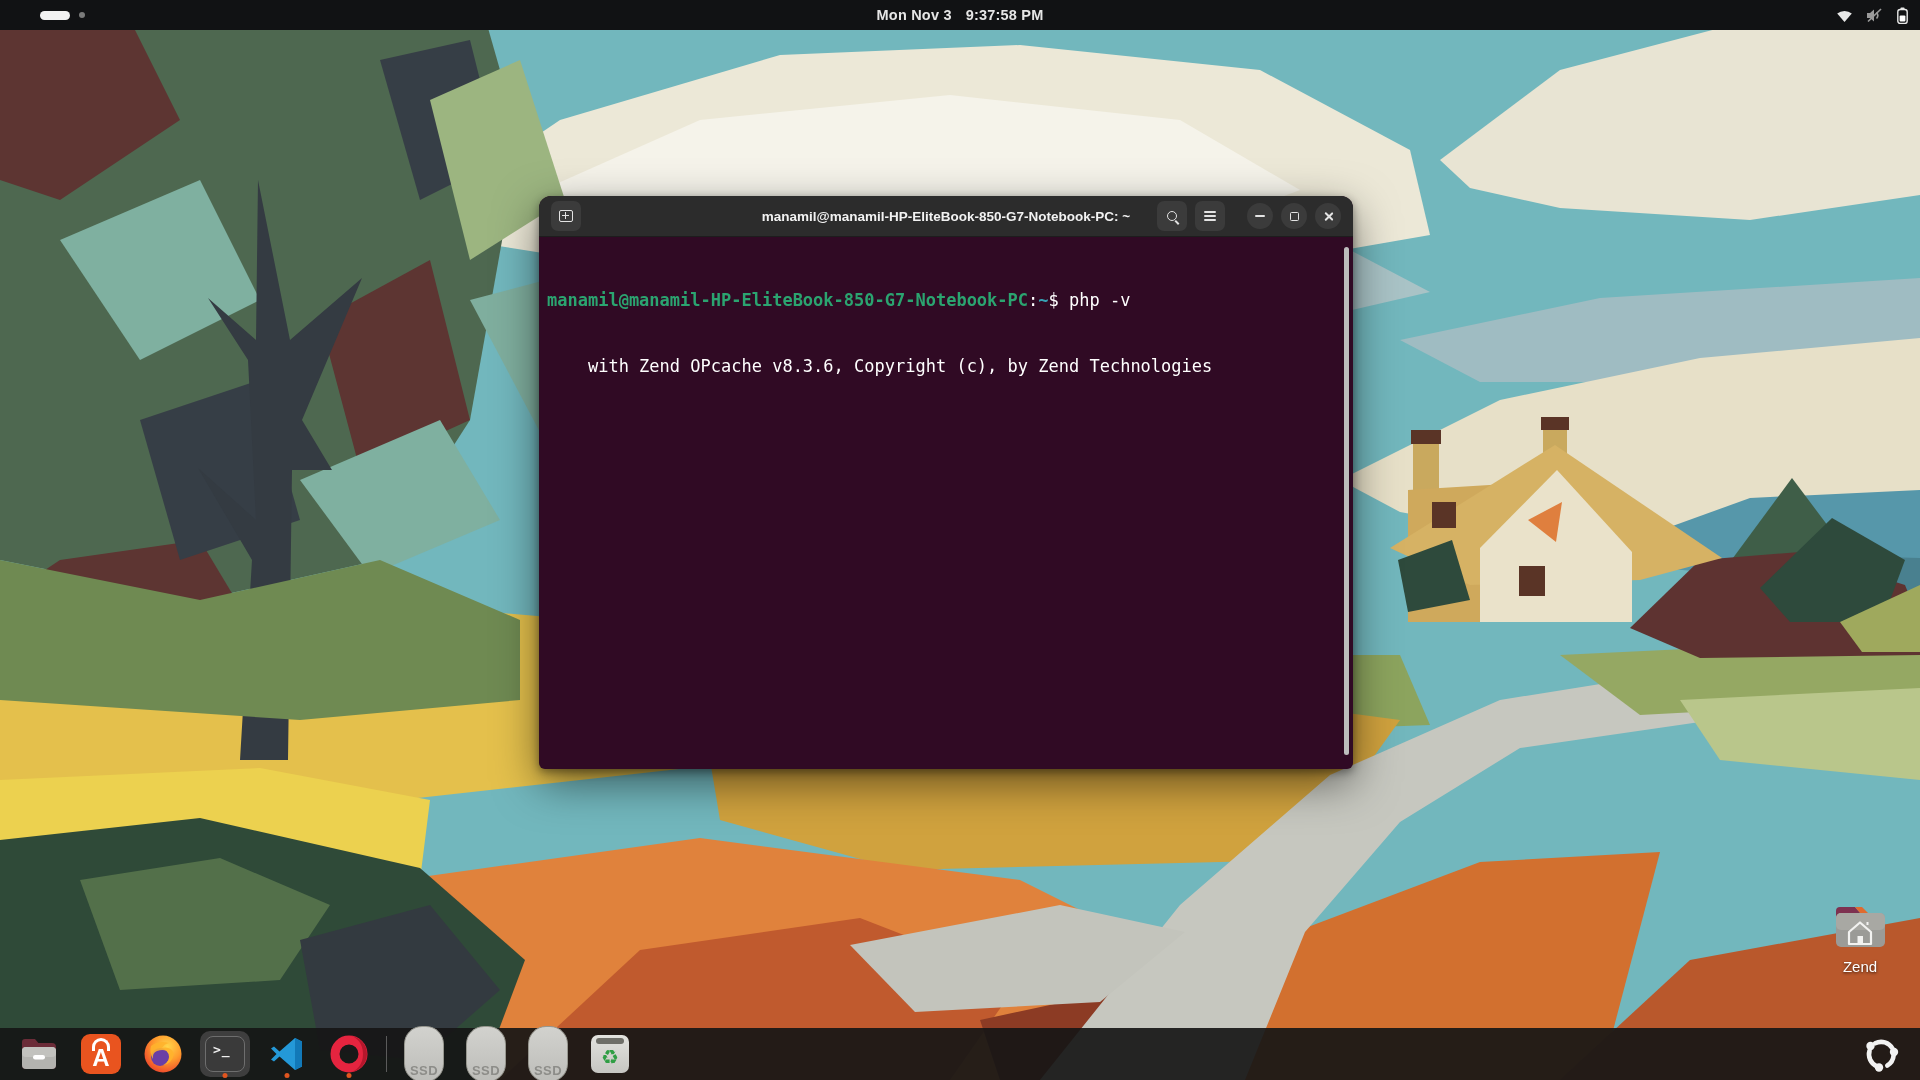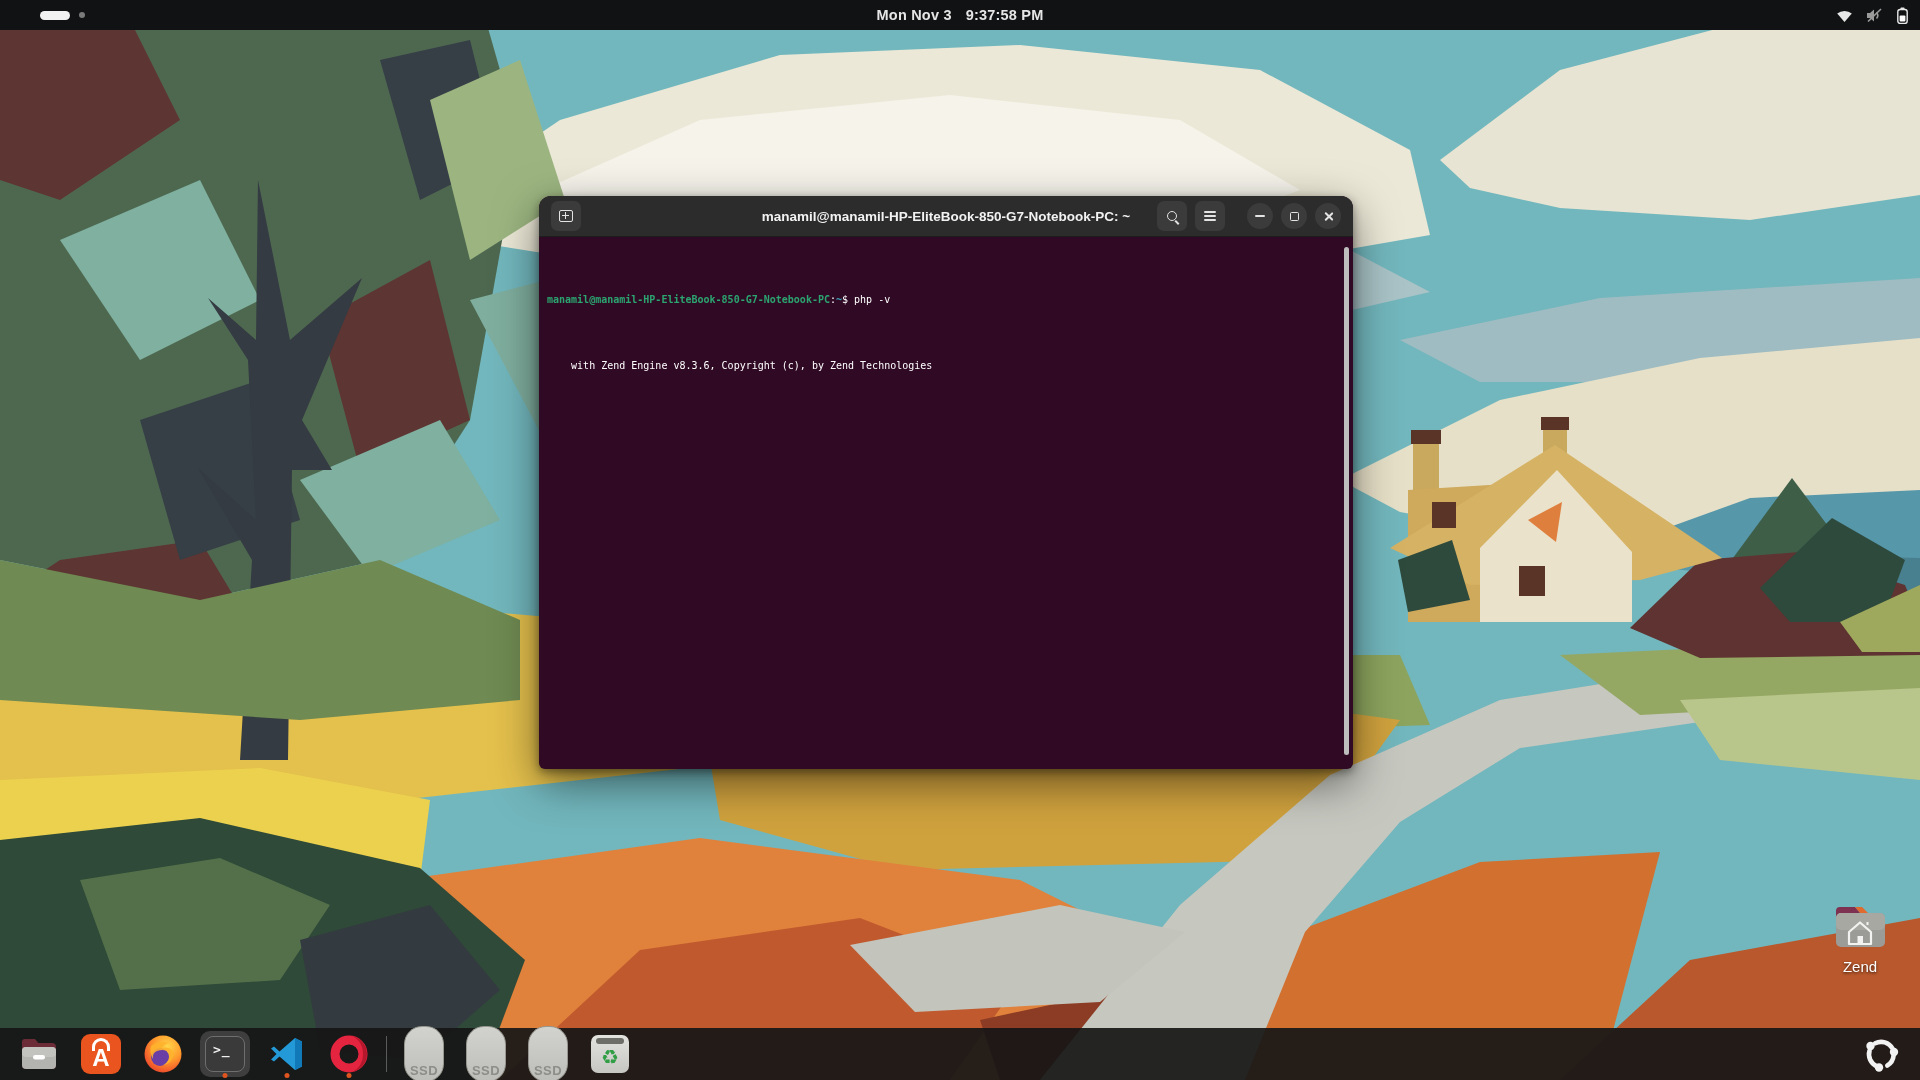--- a/index.html
+++ b/index.html
@@ -49,21 +49,21 @@
   
   .min-ic { width:10px; height:1.8px; background:#e3e3e3; border-radius:1px; }
   .max-ic { width:9px; height:9px; border:1.6px solid #e3e3e3; border-radius:1.5px; }
   .close-ic { width:11px; height:11px; position:relative; }
   .close-ic::before, .close-ic::after { content:""; position:absolute; left:5px; top:0;
     width:1.7px; height:11px; background:#e3e3e3; border-radius:1px; }
   .close-ic::before { transform:rotate(45deg); }
   .close-ic::after { transform:rotate(-45deg); }
 
   .term-content { position:relative; height:532px; padding:8px 20px 8px 8px;
-    font-family:"DejaVu Sans Mono", monospace; font-size:10px; line-height:22px;
+    font-family:"DejaVu Sans Mono", monospace; font-size:17px; line-height:22px;
     color:#ffffff; white-space:pre; cursor:text; }
   .t-line { height:22px; }
   .p-user { color:#2ba470; font-weight:700; }
   .p-colon { color:#ffffff; font-weight:400; }
   .p-path { color:#37a2b4; font-weight:700; }
   .p-dollar { color:#ffffff; }
   .cursor-box { display:inline-block; width:9px; height:17px; border:1.6px solid #eeeeee;
     transform:translateY(2.5px); margin-left:5px; }
   .term-scrollbar { position:absolute; right:4px; top:10px; width:5px; height:508px;
     background:#bdbdbd; border-radius:3px; }
@@ -240,21 +240,21 @@
         <button class="tb-btn tb-circle">
           <span class="max-ic"></span>
         </button>
         <button class="tb-btn tb-circle">
           <span class="close-ic"></span>
         </button>
       </div>
     </div>
     <div class="term-content">
       <div class="t-line"><span class="p-user">manamil@manamil-HP-EliteBook-850-G7-Notebook-PC</span><span class="p-colon">:</span><span class="p-path">~</span><span class="p-dollar">$ </span><span>php -v</span></div>
-      <div class="t-line">    with Zend Engine v8.3.6, Copyright (c), by Zend Technologies</div>
+      <div class="t-line">    with Zend OPcache v8.3.6, Copyright (c), by Zend Technologies</div>
       <div class="term-scrollbar"></div>
     </div>
   </div>
 
   <div class="desktop-icon">
     <svg width="58" height="50" viewBox="0 0 58 50">
       <path d="M5,18 L5,10 Q5,6 9,6 L24,6 L30,13 Z" fill="#7e3150"></path>
       <polygon points="24,6 30,13 38,13 31,6" fill="#e06b2f"></polygon>
       <rect x="5" y="12" width="49" height="34" rx="5" fill="#9b9b97"></rect>
       <rect x="5" y="12" width="49" height="17" rx="5" fill="#a8a8a3"></rect>

